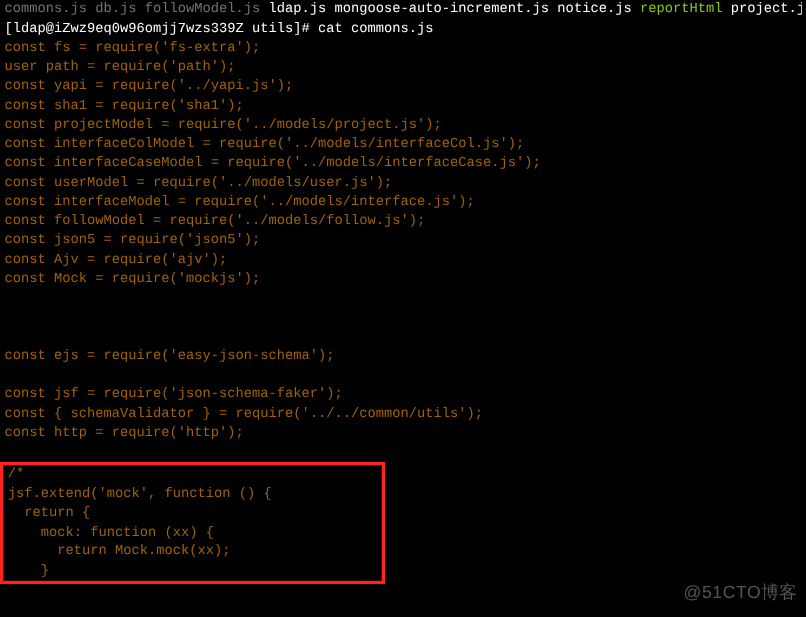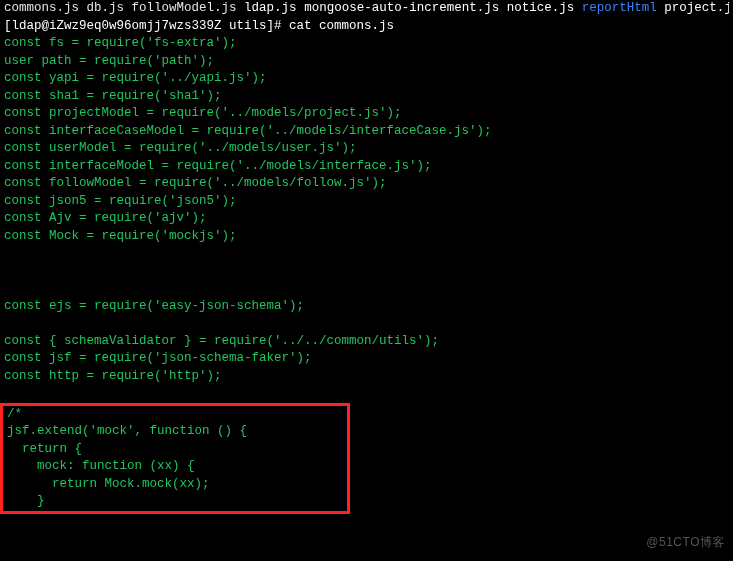--- a/index.html
+++ b/index.html
@@ -12,41 +12,41 @@
     width: 733px;
     height: 561px;
     overflow: hidden;
     position: relative;
     padding: 0 4px 4px 4px;
   }
   .top-row {
     white-space: nowrap;
     overflow: hidden;
   }
-  .cyan { color: #3b82f6; }
-  .green { color: #e5e5e5; text-align: right; }
+  .cyan { color: #84cc16; }
+  .green { color: #737373; text-align: right; }
   .white { color: #fff; }
   .prompt-line { white-space: pre; }
   .code-line {
     white-space: pre;
-    color: #22c55e;
+    color: #a16207;
   }
   .highlight-box {
     border: 3px solid #ff2222;
     padding: 0 4px;
     margin-left: -4px;
     width: 350px;
   }
   .watermark {
     position: absolute;
     right: 8px;
     bottom: 10px;
     color: #555;
     font-family: Arial, sans-serif;
-    font-size: 12px;
+    font-size: 16px;
     letter-spacing: 0.5px;
   }
 </style>
 </head>
 <body>
 
 <div class="top-row">
   <span class="green">commons.js</span><span>  </span>
   <span class="green">db.js</span><span>  </span>
   <span class="green">followModel.js</span><span>  </span>
@@ -58,34 +58,35 @@
 </div>
 
 <div class="prompt-line">[ldap@iZwz9eq0w96omjj7wzs339Z utils]# cat commons.js</div>
 
 <div>
   <div class="code-line">const fs = require('fs-extra');</div>
   <div class="code-line">user path = require('path');</div>
   <div class="code-line">const yapi = require('../yapi.js');</div>
   <div class="code-line">const sha1 = require('sha1');</div>
   <div class="code-line">const projectModel = require('../models/project.js');</div>
+  <div class="code-line">const interfaceColModel = require('../models/interfaceCol.js');</div>
   <div class="code-line">const interfaceCaseModel = require('../models/interfaceCase.js');</div>
   <div class="code-line">const userModel = require('../models/user.js');</div>
   <div class="code-line">const interfaceModel = require('../models/interface.js');</div>
   <div class="code-line">const followModel = require('../models/follow.js');</div>
   <div class="code-line">const json5 = require('json5');</div>
   <div class="code-line">const Ajv = require('ajv');</div>
   <div class="code-line">const Mock = require('mockjs');</div>
   <div class="code-line">&nbsp;</div>
   <div class="code-line">&nbsp;</div>
   <div class="code-line">&nbsp;</div>
   <div class="code-line">const ejs = require('easy-json-schema');</div>
   <div class="code-line">&nbsp;</div>
+  <div class="code-line">const jsf = require('json-schema-faker');</div>
   <div class="code-line">const { schemaValidator } = require('../../common/utils');</div>
-  <div class="code-line">const jsf = require('json-schema-faker');</div>
   <div class="code-line">const http = require('http');</div>
   <div class="code-line">&nbsp;</div>
 
   <div class="highlight-box">
     <div class="code-line">/*</div>
     <div class="code-line">jsf.extend('mock', function () {</div>
     <div class="code-line">  return {</div>
     <div class="code-line">    mock: function (xx) {</div>
     <div class="code-line">      return Mock.mock(xx);</div>
     <div class="code-line">    }</div>

